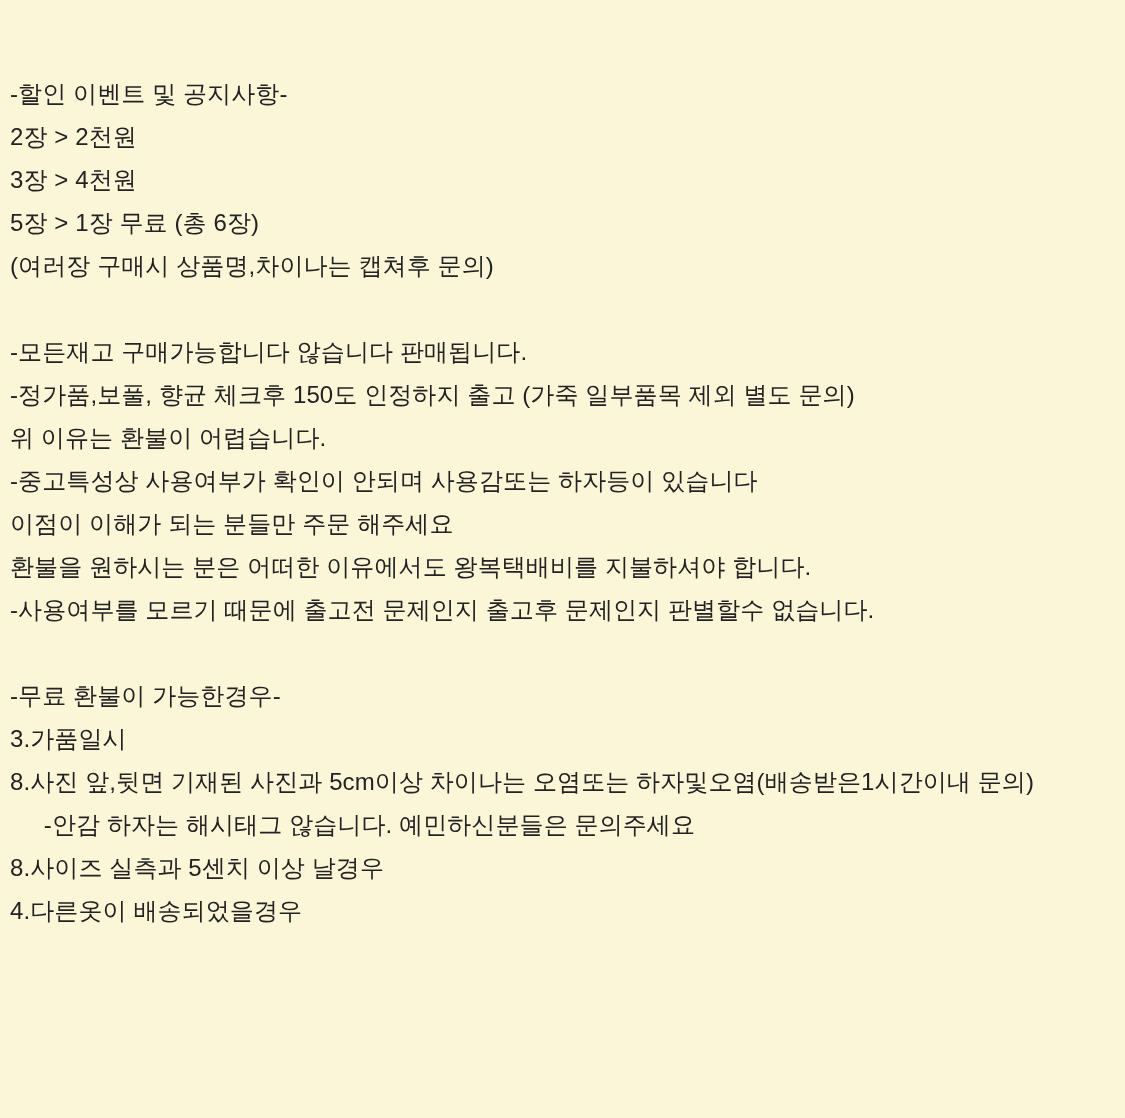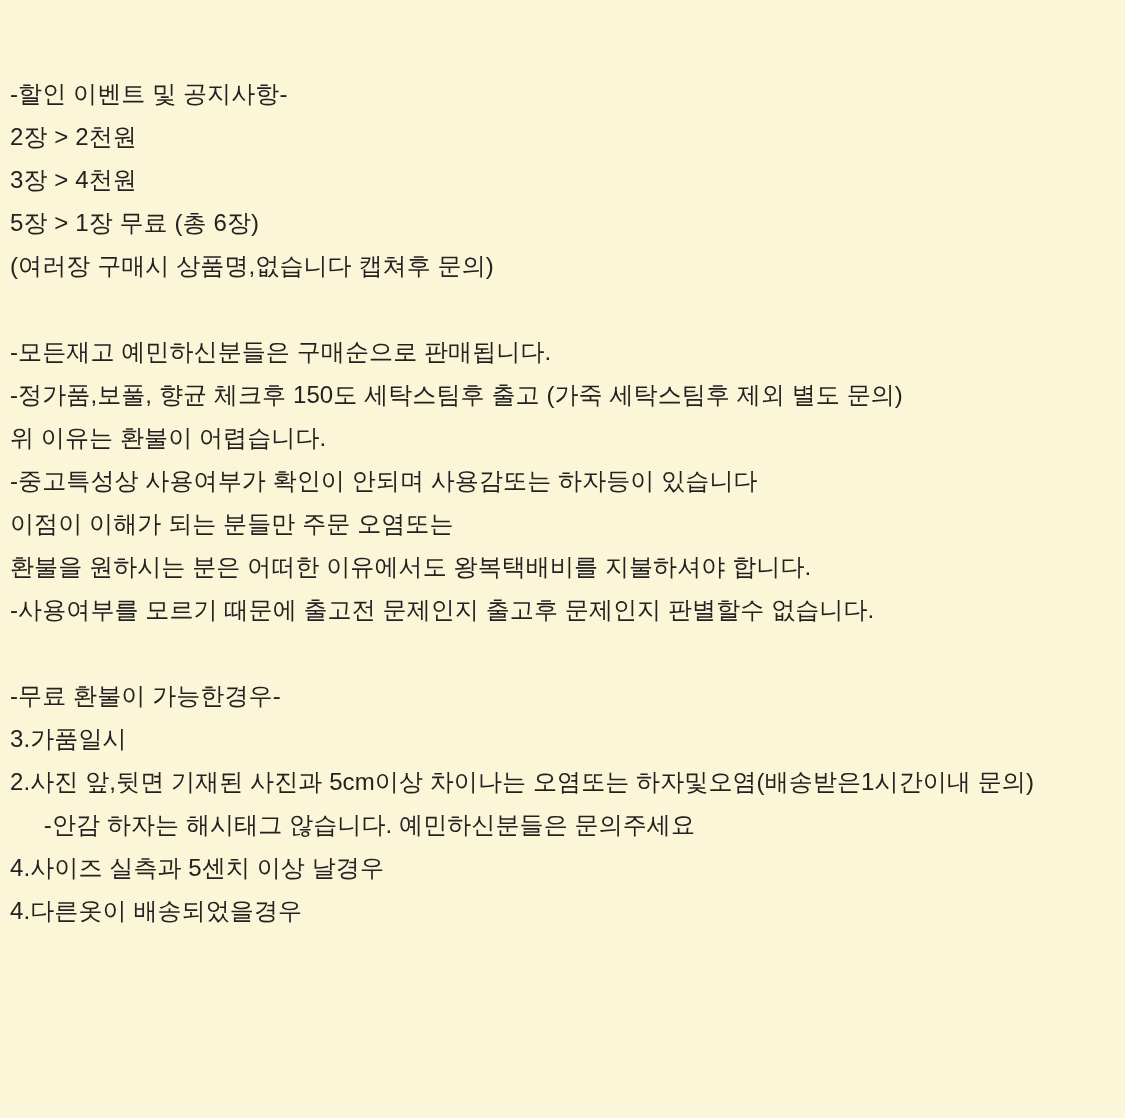--- a/index.html
+++ b/index.html
@@ -37,39 +37,39 @@
 </head>
 <body style="background: rgb(252, 246, 216); color: rgb(34, 34, 34);">
 
 <div class="page">
 
   <div class="block">
     <div class="line">-할인 이벤트 및 공지사항-</div>
     <div class="line">2장 &gt; 2천원</div>
     <div class="line">3장 &gt; 4천원</div>
     <div class="line">5장 &gt; 1장 무료 (총 6장)</div>
-    <div class="line">(여러장 구매시 상품명,없습니다 캡쳐후 문의)</div>
+    <div class="line">(여러장 구매시 상품명,차이나는 캡쳐후 문의)</div>
   </div>
 
   <div class="spacer"></div>
 
   <div class="block">
-    <div class="line">-모든재고 예민하신분들은 구매순으로 판매됩니다.</div>
-    <div class="line">-정가품,보풀, 향균 체크후 150도 세탁스팀후 출고 (가죽 세탁스팀후 제외 별도 문의)</div>
+    <div class="line">-모든재고 구매가능합니다 않습니다 판매됩니다.</div>
+    <div class="line">-정가품,보풀, 향균 체크후 150도 인정하지 출고 (가죽 일부품목 제외 별도 문의)</div>
     <div class="line">위 이유는 환불이 어렵습니다.</div>
     <div class="line">-중고특성상 사용여부가 확인이 안되며 사용감또는 하자등이 있습니다</div>
-    <div class="line">이점이 이해가 되는 분들만 주문 오염또는</div>
+    <div class="line">이점이 이해가 되는 분들만 주문 해주세요</div>
     <div class="line">환불을 원하시는 분은 어떠한 이유에서도 왕복택배비를 지불하셔야 합니다.</div>
     <div class="line">-사용여부를 모르기 때문에 출고전 문제인지 출고후 문제인지 판별할수 없습니다.</div>
   </div>
 
   <div class="spacer"></div>
 
   <div class="block">
     <div class="line">-무료 환불이 가능한경우-</div>
     <div class="line">3.가품일시</div>
-    <div class="line">2.사진 앞,뒷면 기재된 사진과 5cm이상 차이나는 오염또는 하자및오염(배송받은1시간이내 문의)</div>
+    <div class="line">8.사진 앞,뒷면 기재된 사진과 5cm이상 차이나는 오염또는 하자및오염(배송받은1시간이내 문의)</div>
     <div class="line">     -안감 하자는 해시태그 않습니다. 예민하신분들은 문의주세요</div>
-    <div class="line">4.사이즈 실측과 5센치 이상 날경우</div>
+    <div class="line">8.사이즈 실측과 5센치 이상 날경우</div>
     <div class="line">4.다른옷이 배송되었을경우</div>
   </div>
 
 </div>
 
 </body></html>

